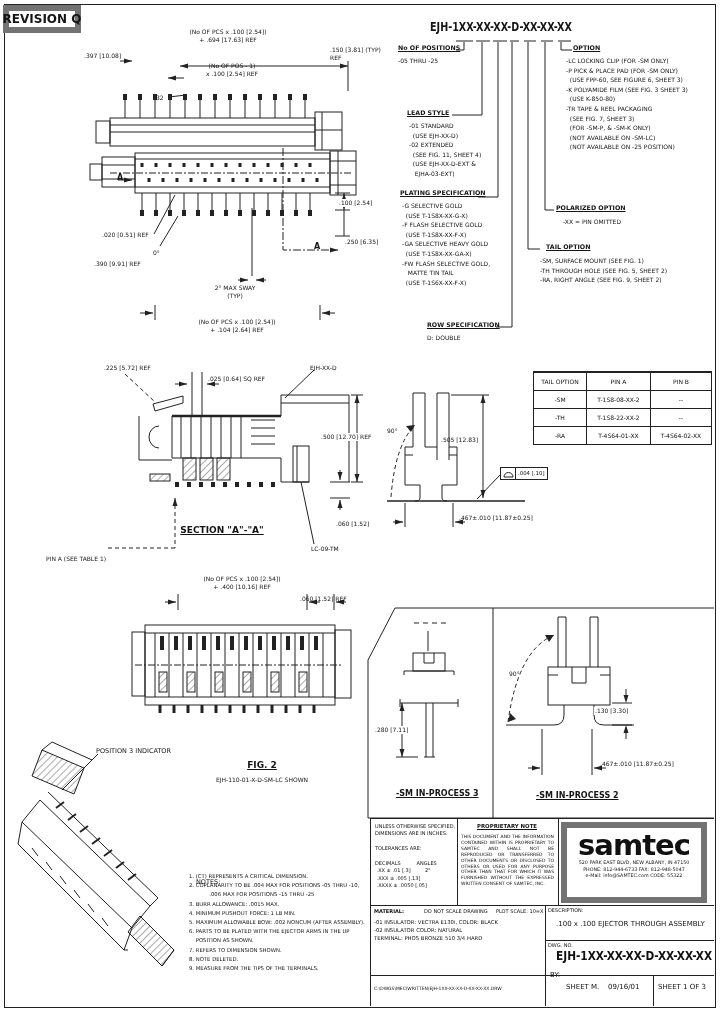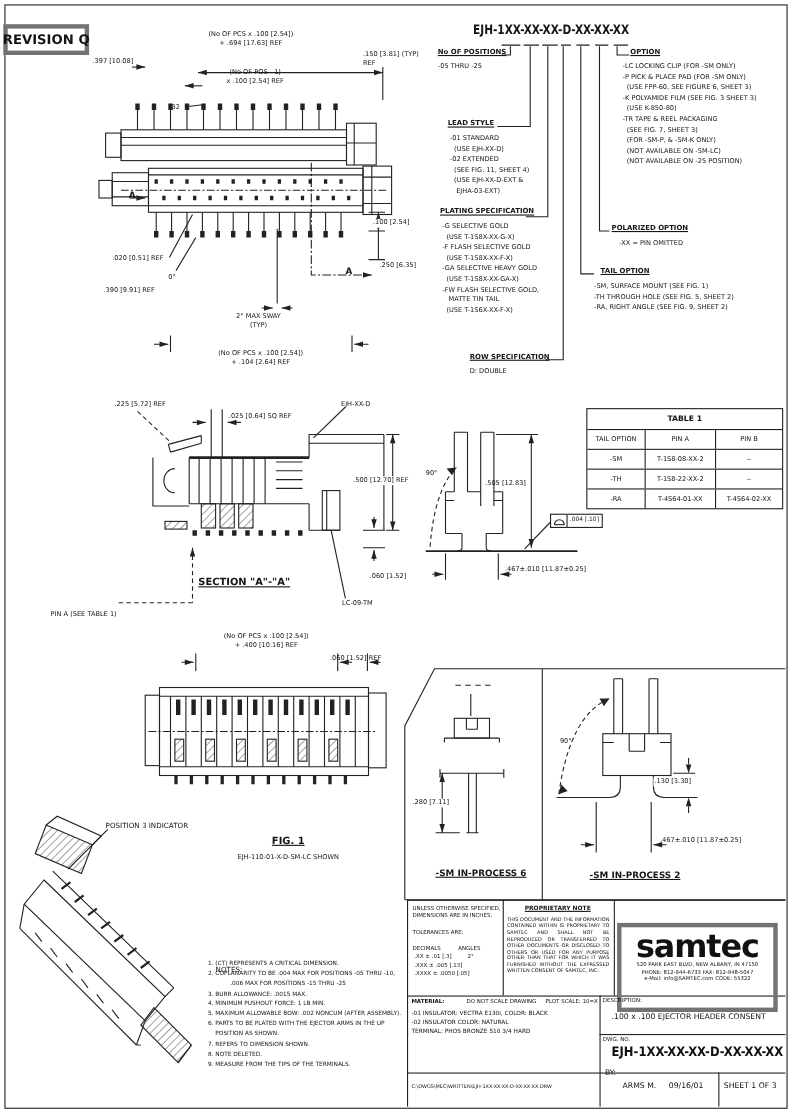--- a/index.html
+++ b/index.html
@@ -8,21 +8,21 @@
   #frame{position:absolute;left:4px;top:4px;width:710px;height:1002px;border:1.6px solid #222;}
   svg{position:absolute;overflow:visible;}
   .lbl{position:absolute;font-size:6px;line-height:8px;color:#151515;white-space:pre;}
   .ctr{transform:translateX(-50%);text-align:center;}
   .mask{background:#fff;padding:0 1px;}
   .ttl{font-size:6.3px;font-weight:bold;text-decoration:underline;text-underline-offset:1px;}
   .list{line-height:9.6px;}
   .fig{font-size:9px;font-weight:bold;text-decoration:underline;}
   .seca{font-size:8px;font-weight:bold;}
   .bl{position:absolute;background:#222;}
-  .box{position:absolute;border:4px solid #737373;box-sizing:border-box;margin-top:17px;}
+  .box{position:absolute;border:6px solid #737373;box-sizing:border-box;}
   
   .tbl{position:absolute;border:1.2px solid #222;box-sizing:border-box;font-size:6px;}
   .tbl .tr{display:flex;border-top:1px solid #222;}
   .tbl .tt{height:18px;line-height:18px;text-align:center;font-size:7px;font-weight:bold;}
   .tbl .td{height:17px;line-height:17px;text-align:center;border-left:1px solid #222;box-sizing:border-box;}
   .tbl .td:first-child{border-left:none;}
   .c1{width:52px;}.c2{width:64px;}.c3{width:61px;}
   
   .fcf{position:absolute;display:flex;border:1px solid #222;background:#fff;height:13px;box-sizing:border-box;}
   .fcf .sym{width:14px;border-right:1px solid #222;display:flex;align-items:center;justify-content:center;}
@@ -294,21 +294,20 @@
 
   <div class="lbl ttl" style="left:546px;top:243px;">TAIL OPTION</div>
   <div class="lbl list" style="left:540px;top:256px;">-SM, SURFACE MOUNT (SEE FIG. 1)
 -TH THROUGH HOLE (SEE FIG. 5, SHEET 2)
 -RA, RIGHT ANGLE (SEE FIG. 9, SHEET 2)</div>
 
   <div class="lbl ttl" style="left:427px;top:321px;">ROW SPECIFICATION</div>
   <div class="lbl" style="left:427px;top:334px;">D: DOUBLE</div>
 
   <div class="tbl" style="left:533px;top:371px;width:179px;">
-    <div class="tt">TABLE 1</div>
     <div class="tr">
       <div class="td c1">TAIL OPTION</div>
       <div class="td c2">PIN A</div>
       <div class="td c3">PIN B</div>
     </div>
     <div class="tr">
       <div class="td c1">-SM</div>
       <div class="td c2">T-1S8-08-XX-2</div>
       <div class="td c3">--</div>
     </div>
@@ -366,24 +365,24 @@
         </svg>
     </span>
     <span class="val">.004 [.10]</span>
   </div>
 
   <div class="lbl ctr" style="left:242px;top:575px;">(No OF PCS x .100 [2.54])
 + .400 [10.16] REF</div>
   <div class="lbl" style="left:300px;top:595px;">.060 [1.52] REF</div>
 
   <div class="lbl" style="left:96px;top:747px;font-size:6.5px;">POSITION 3 INDICATOR</div>
-  <div class="lbl fig ctr" style="left:262px;top:761px;">FIG. 1</div>
+  <div class="lbl fig ctr" style="left:262px;top:761px;">FIG. 2</div>
   <div class="lbl ctr" style="left:262px;top:776px;">EJH-110-01-X-D-SM-LC SHOWN</div>
 
-  <div class="lbl fig" style="left:396px;top:790px;font-size:8px;">-SM IN-PROCESS 6</div>
+  <div class="lbl fig" style="left:396px;top:790px;font-size:8px;">-SM IN-PROCESS 3</div>
   <div class="lbl mask" style="left:374px;top:726px;">.280 [7.11]</div>
   <div class="lbl fig" style="left:536px;top:792px;font-size:8px;text-align:right;">-SM IN-PROCESS 2</div>
   <div class="lbl" style="left:509px;top:670px;">90°</div>
   <div class="lbl mask" style="left:594px;top:707px;">.130 [3.30]</div>
   <div class="lbl" style="left:600px;top:760px;">.467±.010 [11.87±0.25]</div>
 
   <div class="lbl" style="left:196px;top:854px;font-size:6.5px;margin-top:24px;">NOTES:</div>
   <div class="lbl" style="left:189px;top:872px;font-size:5.3px;line-height:9.2px;">1. (CT) REPRESENTS A CRITICAL DIMENSION.
 2. COPLANARITY TO BE .004 MAX FOR POSITIONS -05 THRU -10,
             .006 MAX FOR POSITIONS -15 THRU -25
@@ -428,21 +427,21 @@
 
   <div class="tb" style="left:374px;top:908px;font-weight:bold;">MATERIAL:</div>
   <div class="tb" style="left:424px;top:908px;">DO NOT SCALE DRAWING</div>
   <div class="tb" style="left:496px;top:908px;">PLOT SCALE: 10=X</div>
   <div class="tb" style="left:374px;top:918px;font-size:5.3px;line-height:8px;">-01 INSULATOR: VECTRA E130i, COLOR: BLACK
 -02 INSULATOR COLOR: NATURAL
 TERMINAL: PHOS BRONZE 510 3/4 HARD</div>
   <div class="tb" style="left:374px;top:985px;font-size:4.5px;">C:\DWGS\MEC\WRITTEN\EJH-1XX-XX-XX-D-XX-XX-XX.DRW</div>
 
   <div class="tb" style="left:548px;top:907px;">DESCRIPTION:</div>
-  <div class="tb" style="left:556px;top:921px;font-size:7px;">.100 x .100 EJECTOR HEADER CONSENT</div>
+  <div class="tb" style="left:556px;top:921px;font-size:7px;">.100 x .100 EJECTOR THROUGH ASSEMBLY</div>
   <div class="tb" style="left:548px;top:942px;">DWG. NO.</div>
   <div class="tb dwg" style="left:556px;top:953px;">EJH-1XX-XX-XX-D-XX-XX-XX</div>
   <div class="tb" style="left:550px;top:972px;font-size:7px;">BY:</div>
-  <div class="tb" style="left:566px;top:984px;font-size:7px;">ARMS M.</div>
+  <div class="tb" style="left:566px;top:984px;font-size:7px;">SHEET M.</div>
   <div class="tb" style="left:608px;top:984px;font-size:7px;">09/16/01</div>
   <div class="tb" style="left:658px;top:984px;font-size:7px;">SHEET 1 OF 3</div>
 
 </div>
 
 </body></html>

